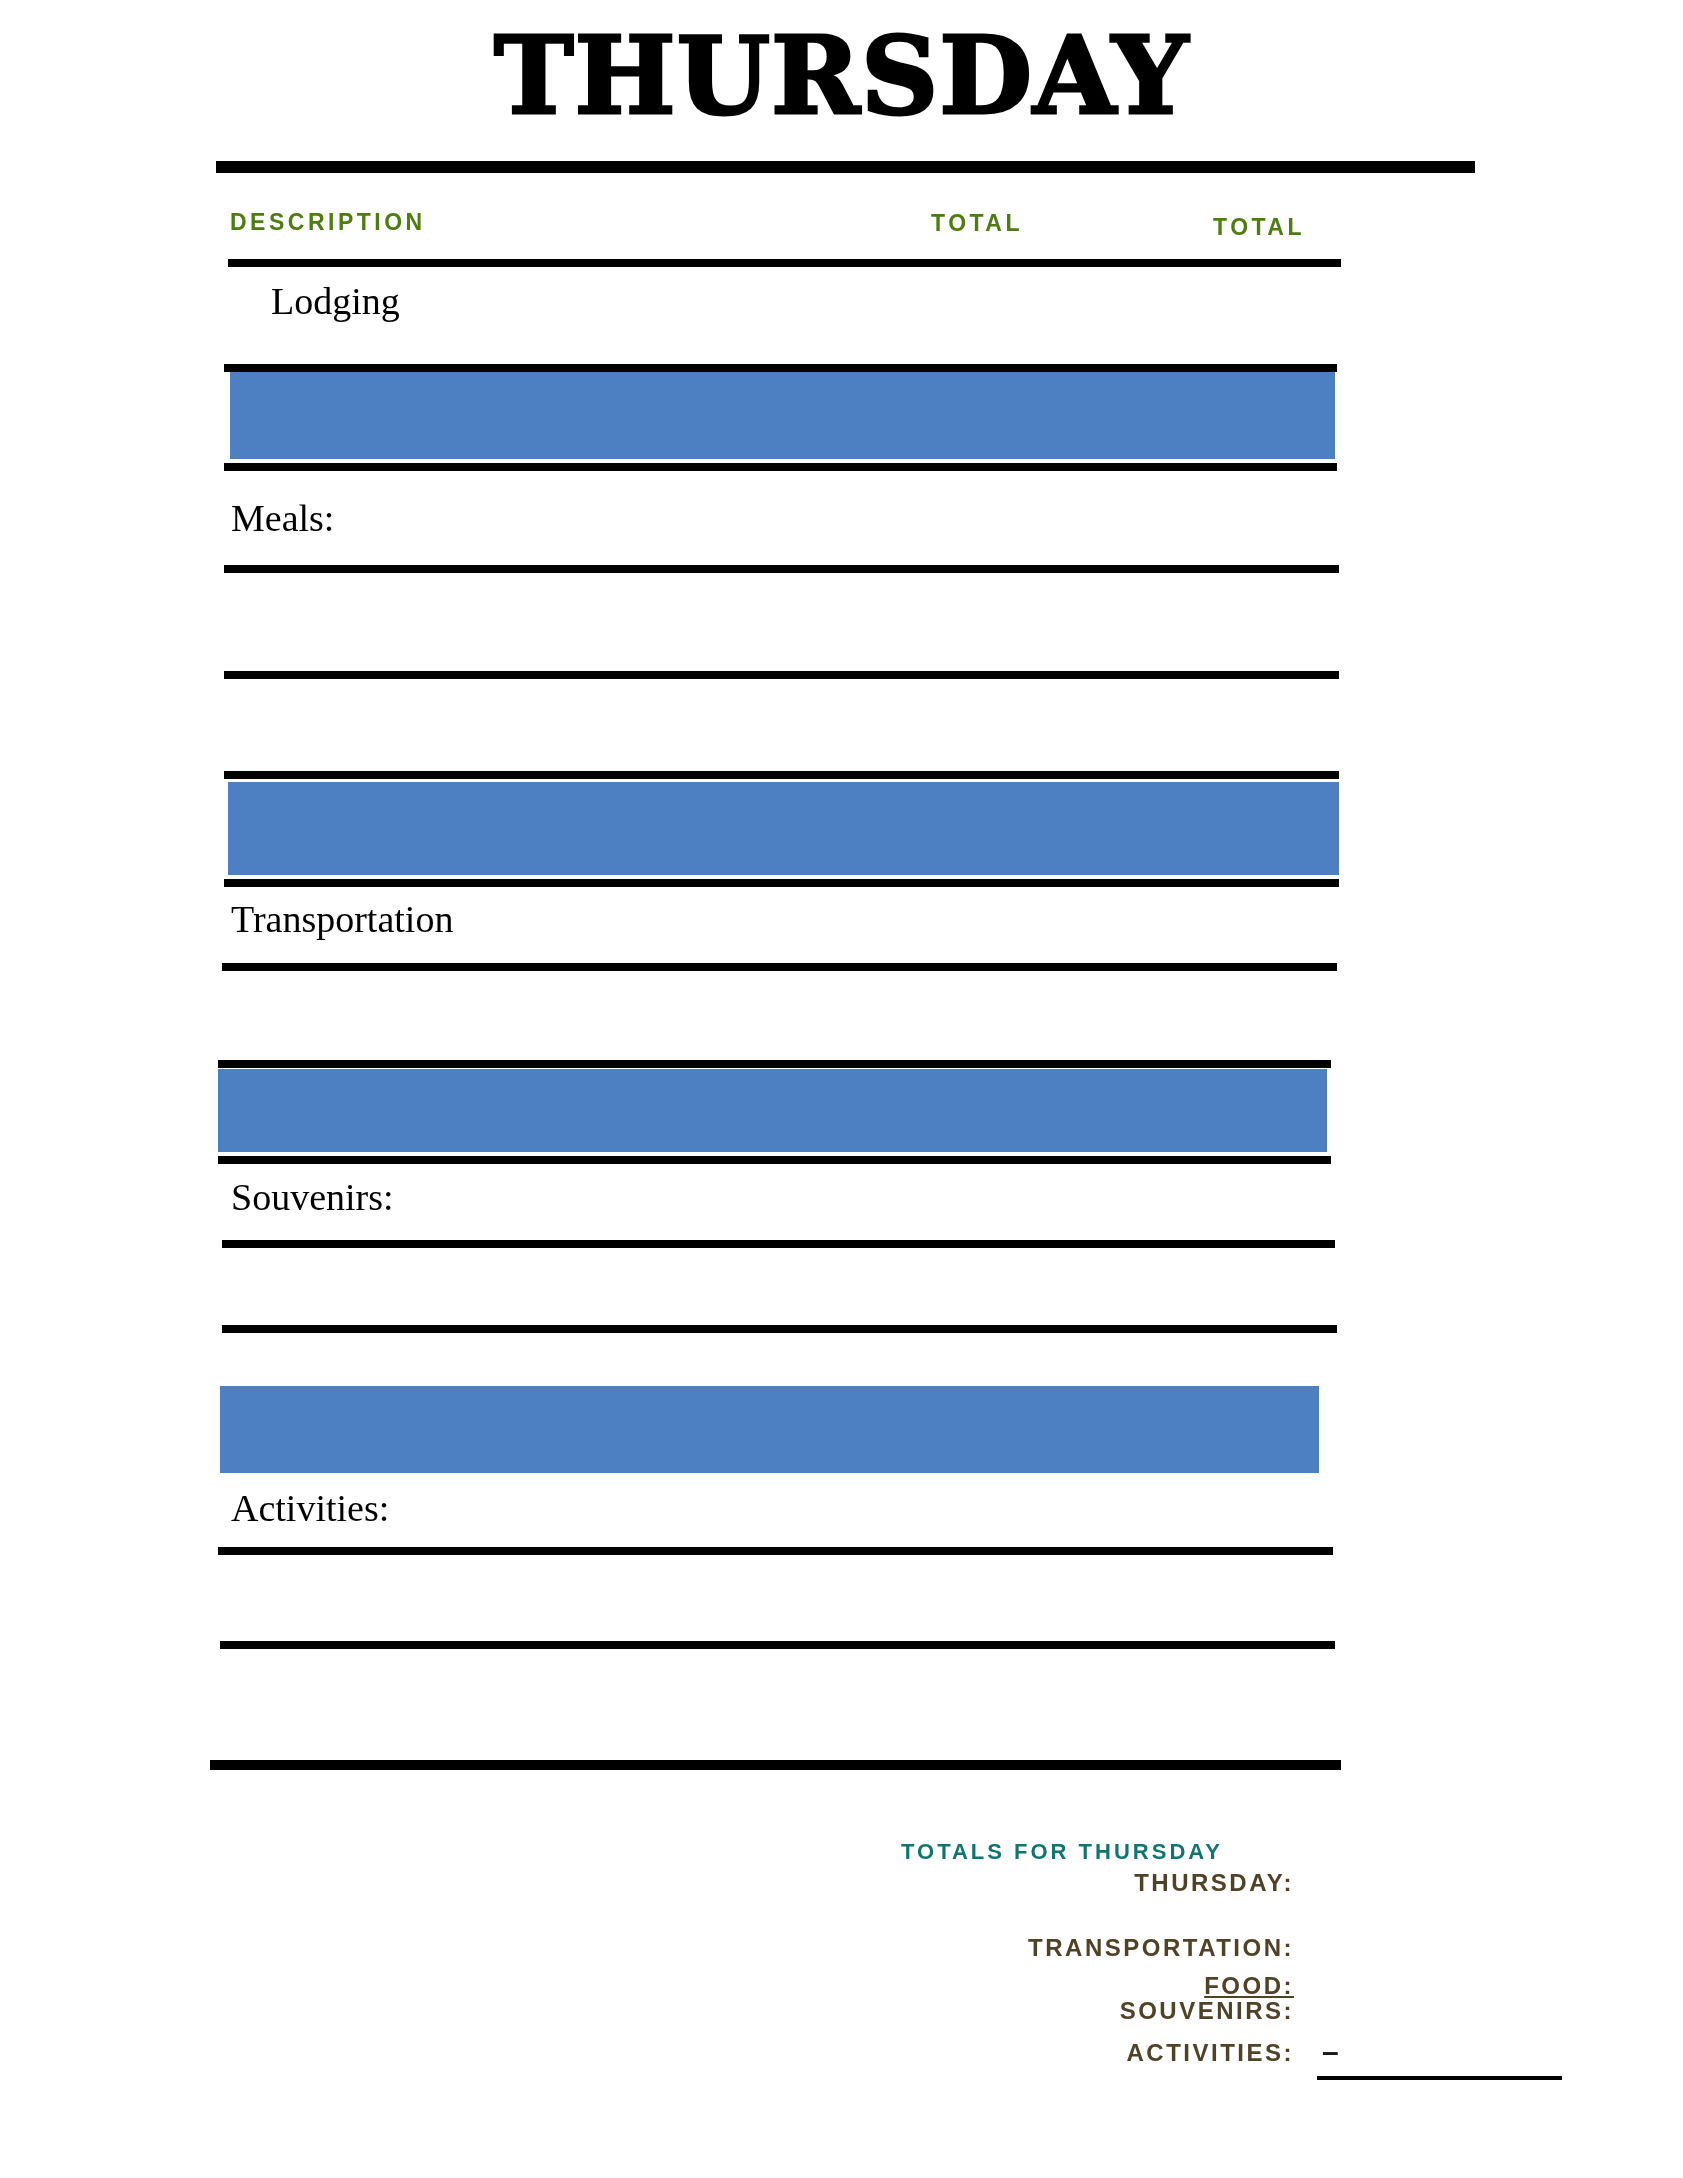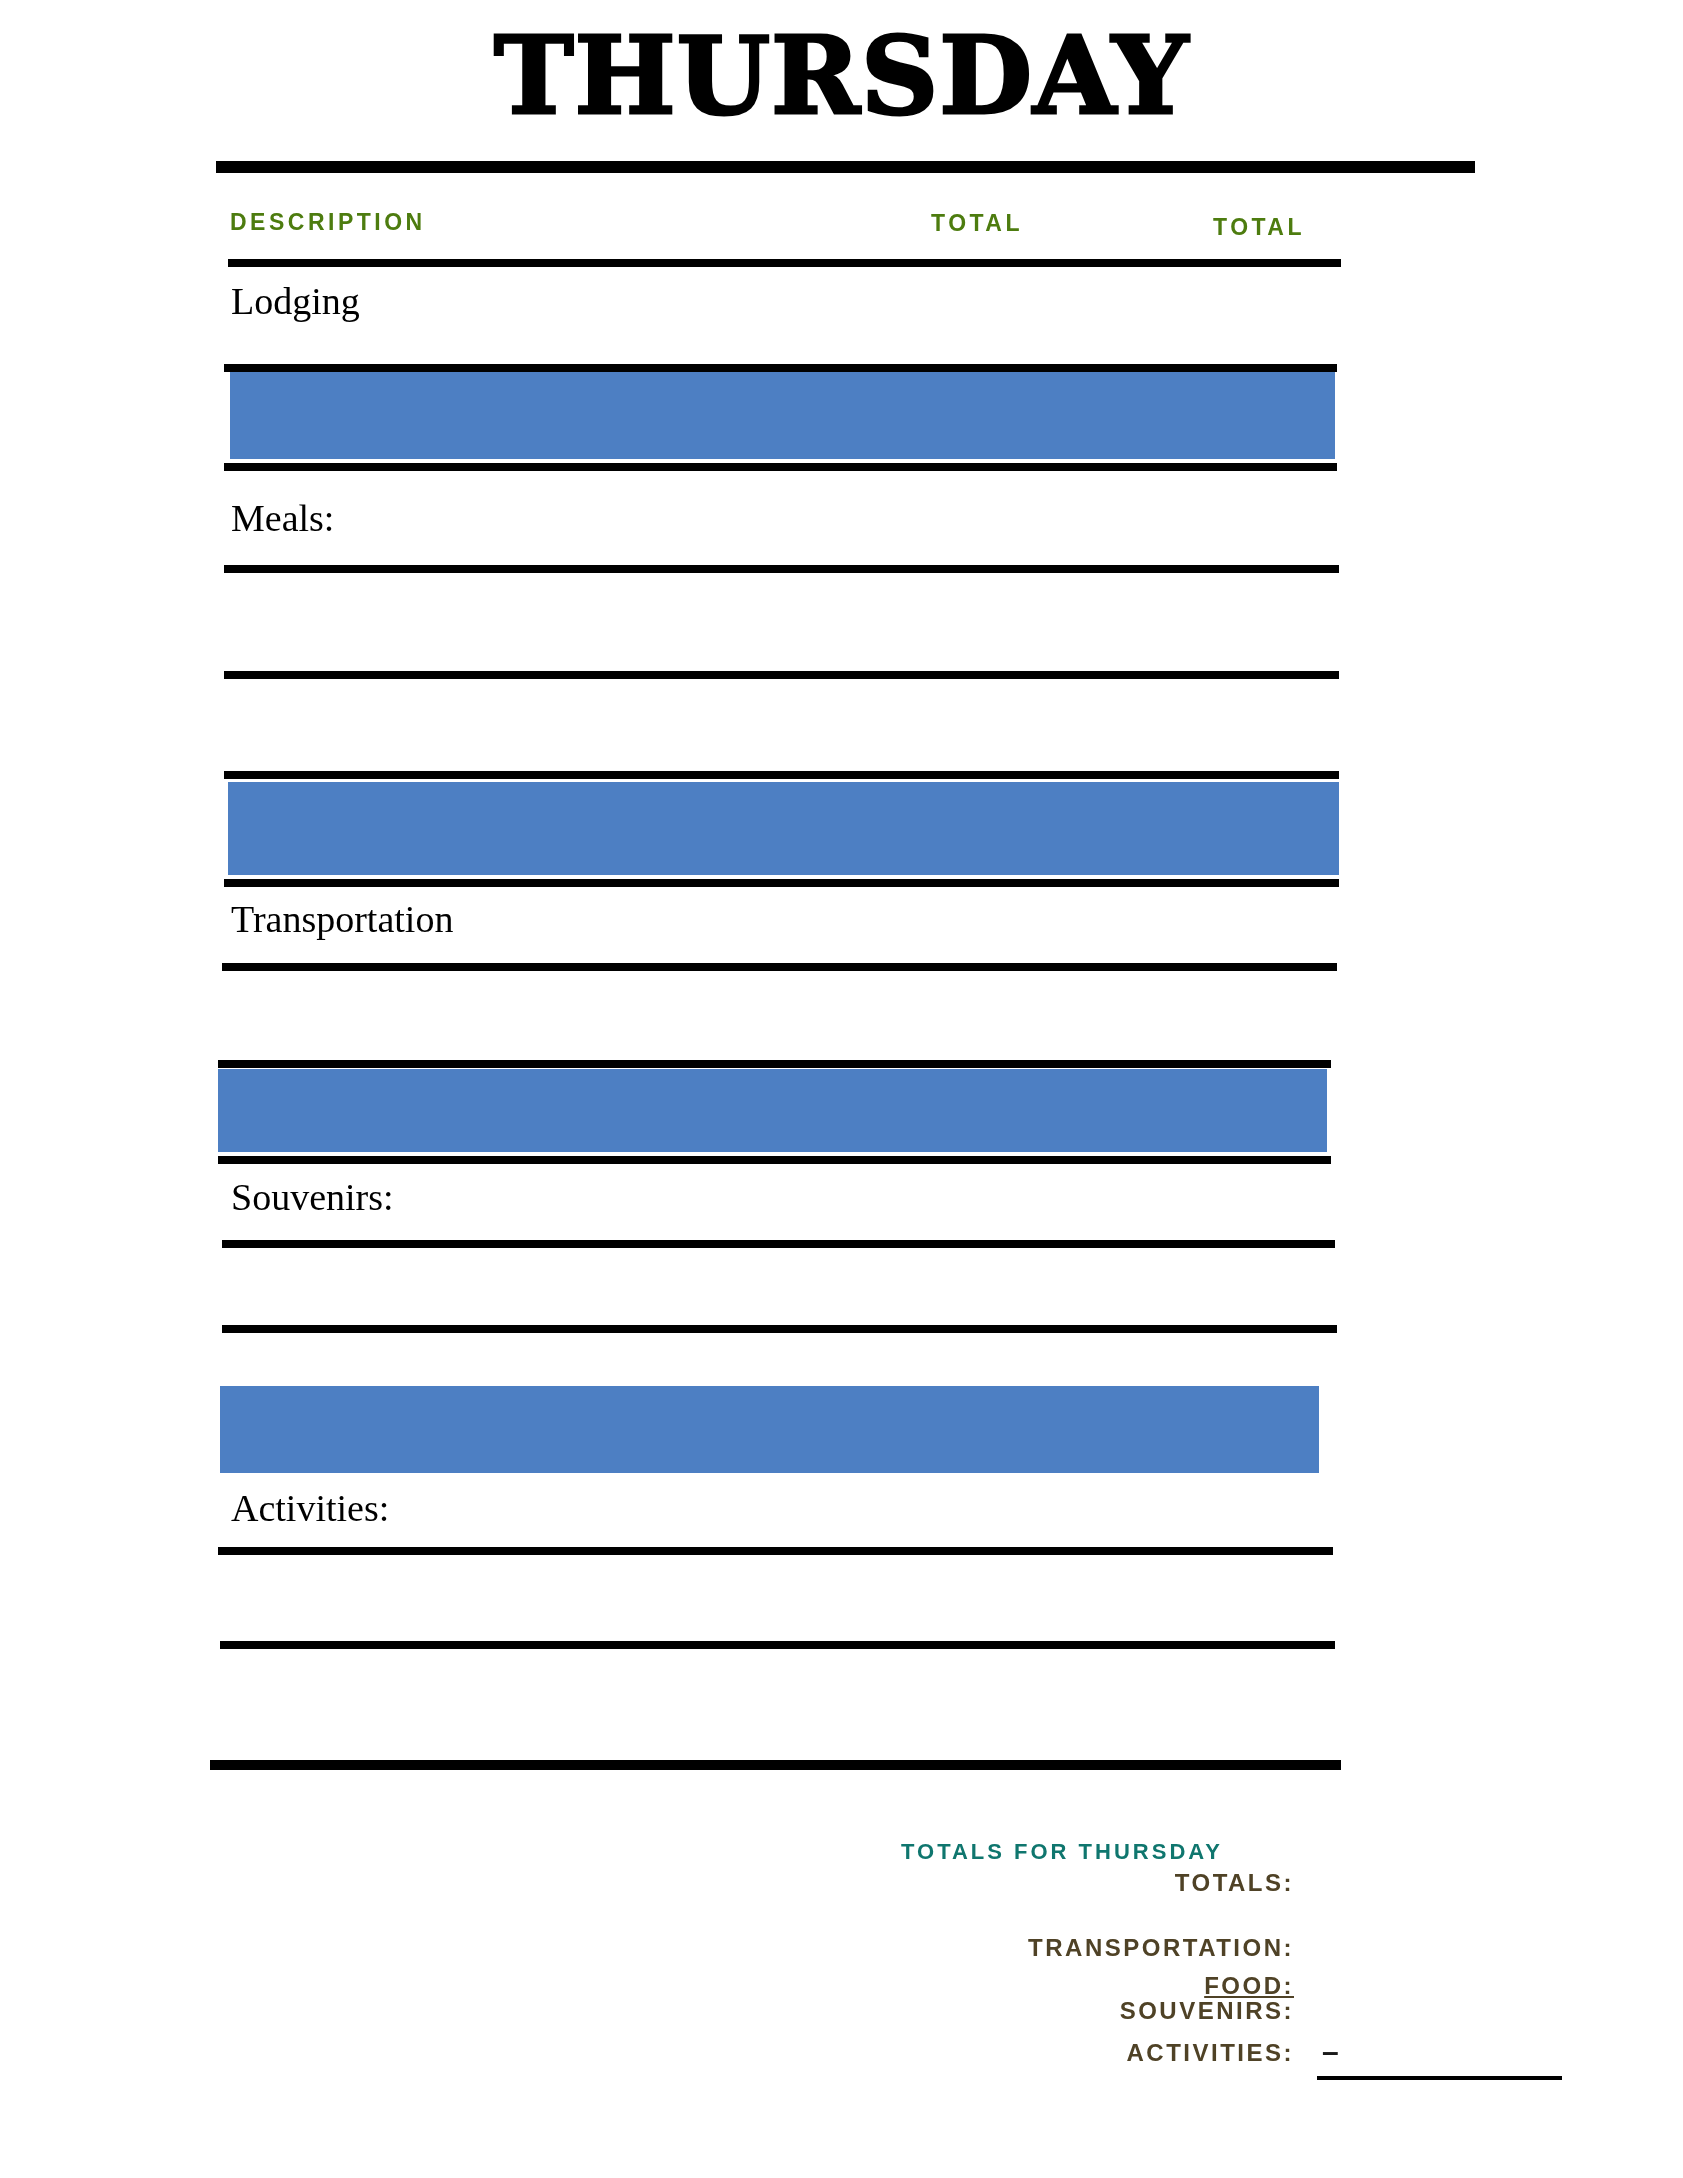--- a/index.html
+++ b/index.html
@@ -51,21 +51,21 @@
   
   .sec-label{
     position:absolute;
     left:231px;
     font-family:"Liberation Serif", serif;
     font-size:38px;
     line-height:1.1;
     color:#000;
     white-space:nowrap;
   }
-  .sec-lodging{ top:281px; }
+  .sec-lodging{ top:281px;margin-left:40px; }
   .sec-meals{ top:498px; }
   .sec-transportation{ top:899px; }
   .sec-souvenirs{ top:1177px; }
   .sec-activities{ top:1488px; }
   
   .rule{
     position:absolute;
     height:8px;
     background:#000;
   }
@@ -167,21 +167,21 @@
   <div class="rule rD1"></div>
   <div class="rule rD2"></div>
   <div class="bar bar4"></div>
 
   <div class="sec-label sec-activities">Activities:</div>
   <div class="rule rE1"></div>
   <div class="rule rE2"></div>
   <div class="rule rBottom"></div>
 
   <div class="totals-heading">TOTALS FOR THURSDAY</div>
-  <div class="t-row t-r0">TOTALS:</div>
+  <div class="t-row t-r0">THURSDAY:</div>
   <div class="t-row t-r1">FOOD:</div>
   <div class="t-row t-r2">TRANSPORTATION:</div>
   <div class="t-row t-r3">SOUVENIRS:</div>
   <div class="t-row t-r4">ACTIVITIES:</div>
   <div class="t-dash">–</div>
   <div class="t-underline"></div>
   <div class="t-row t-r5">TOTAL:</div>
 
 </div>
 

